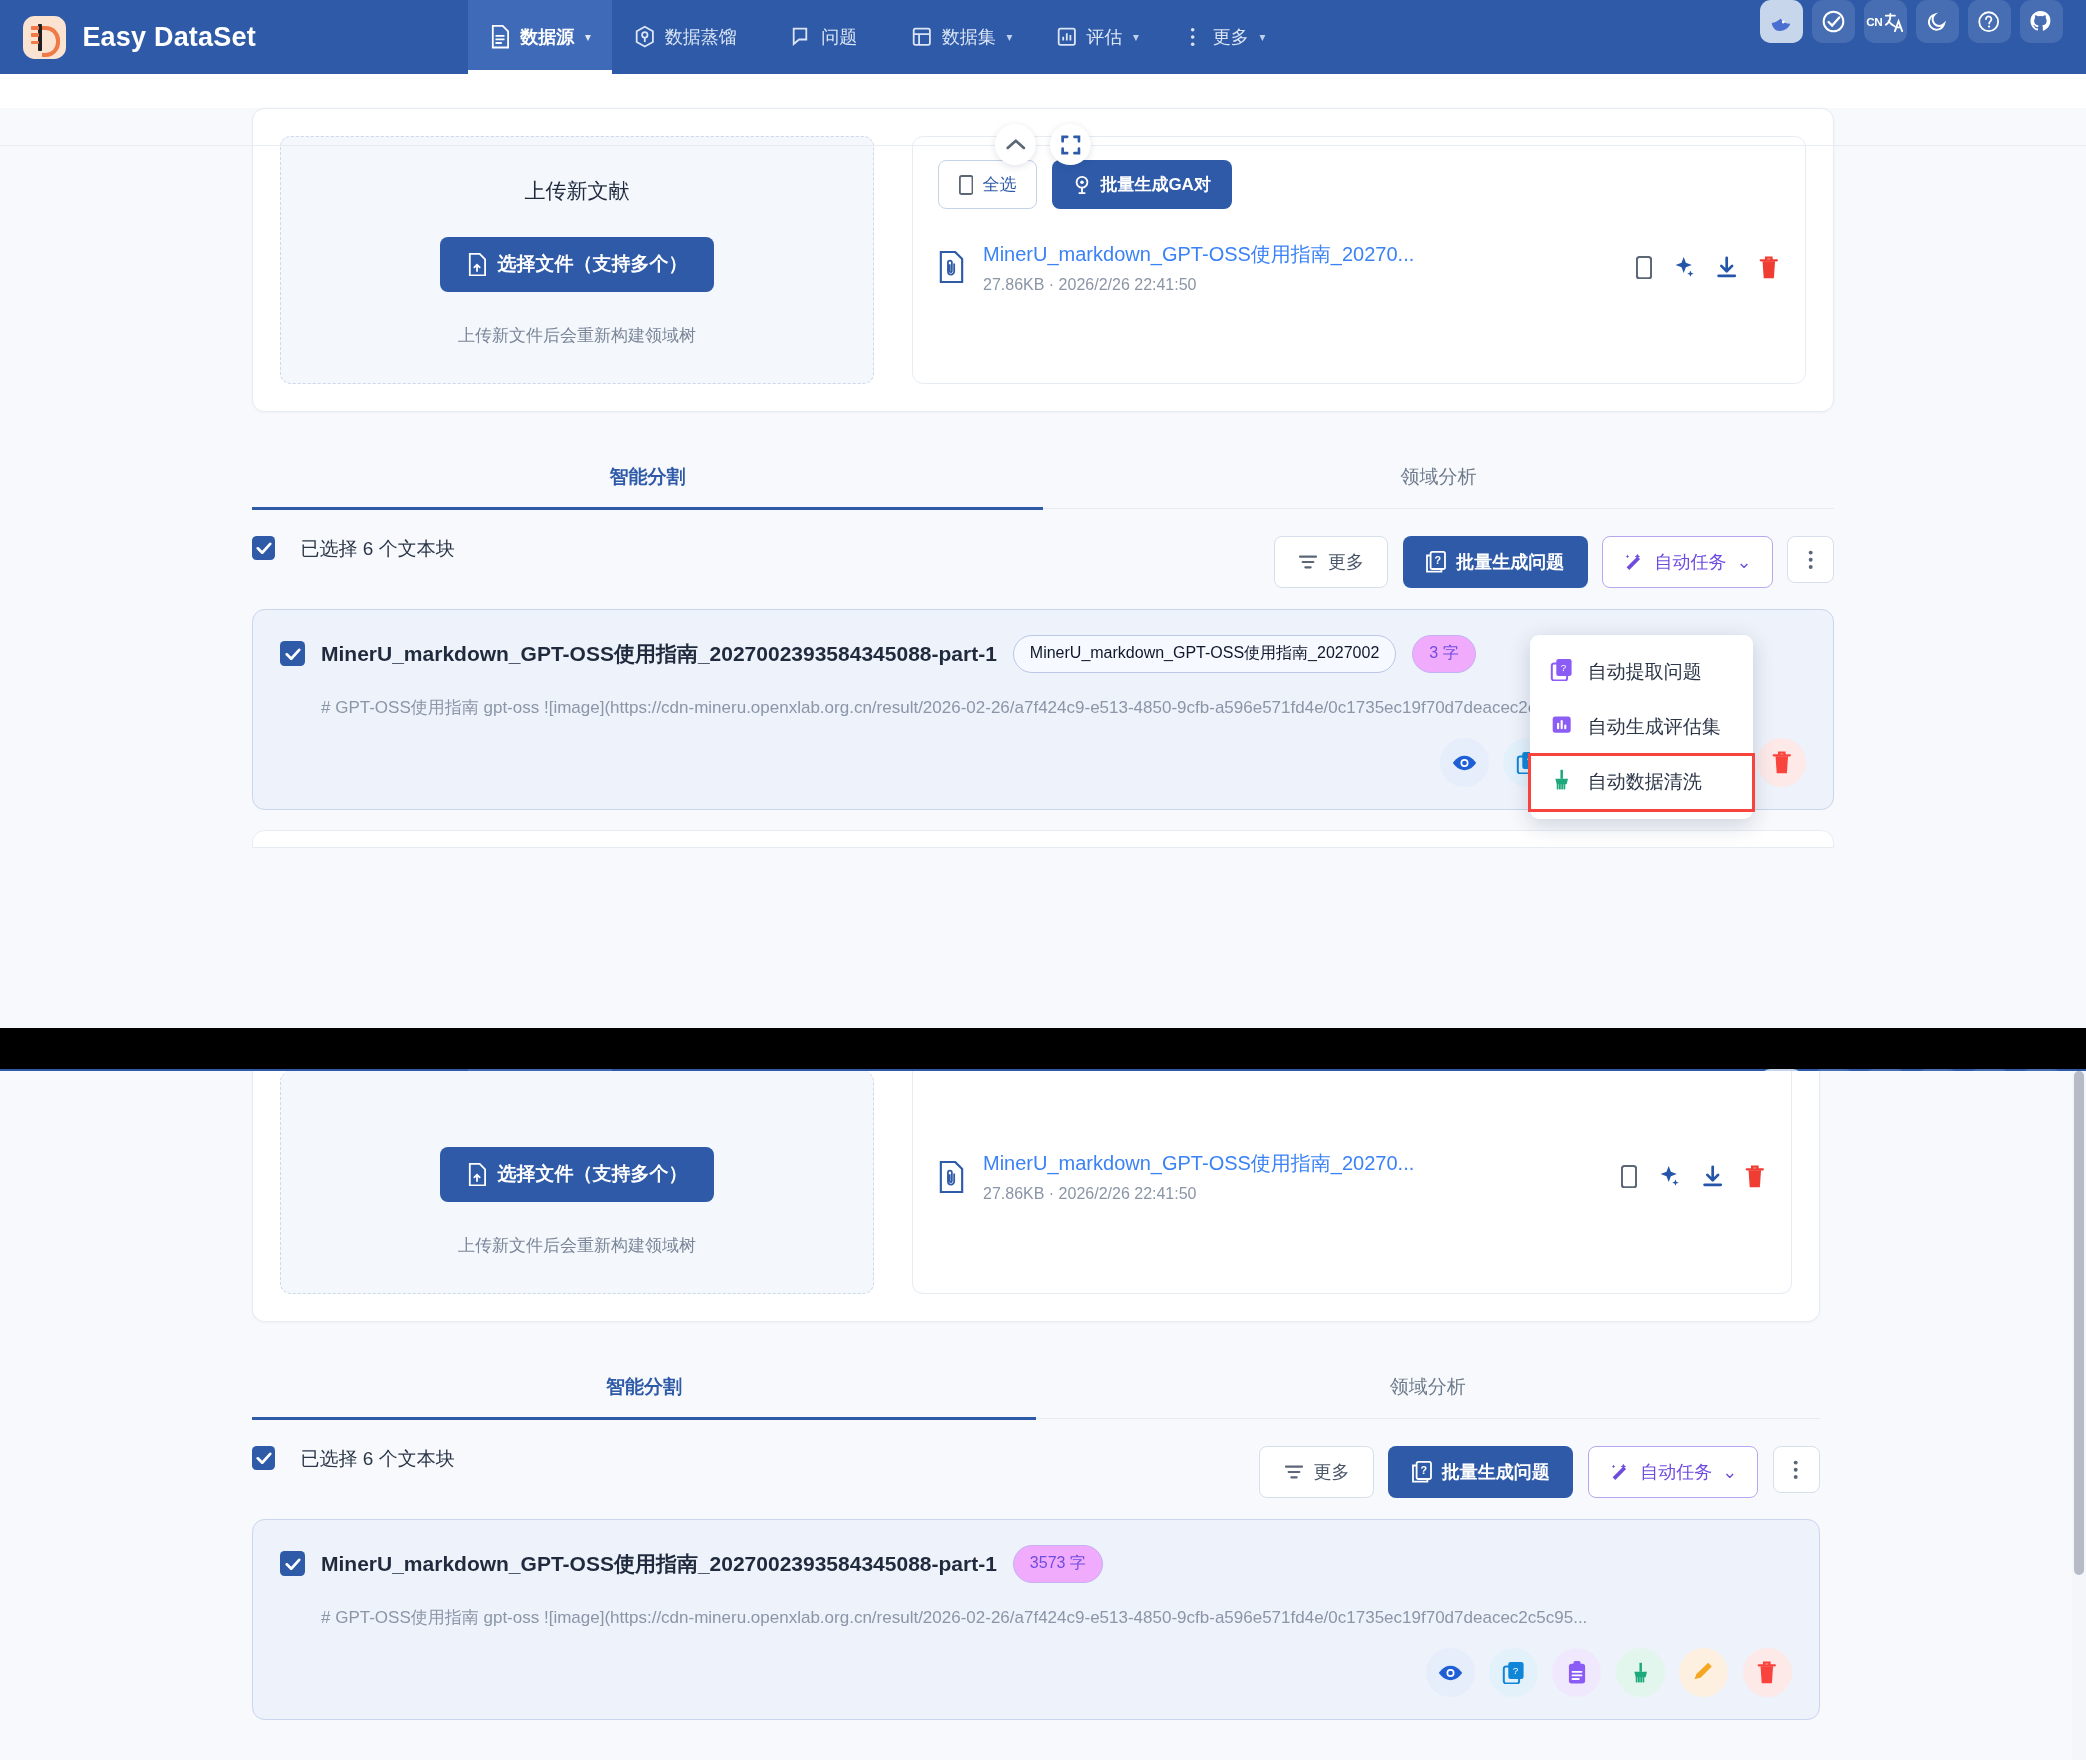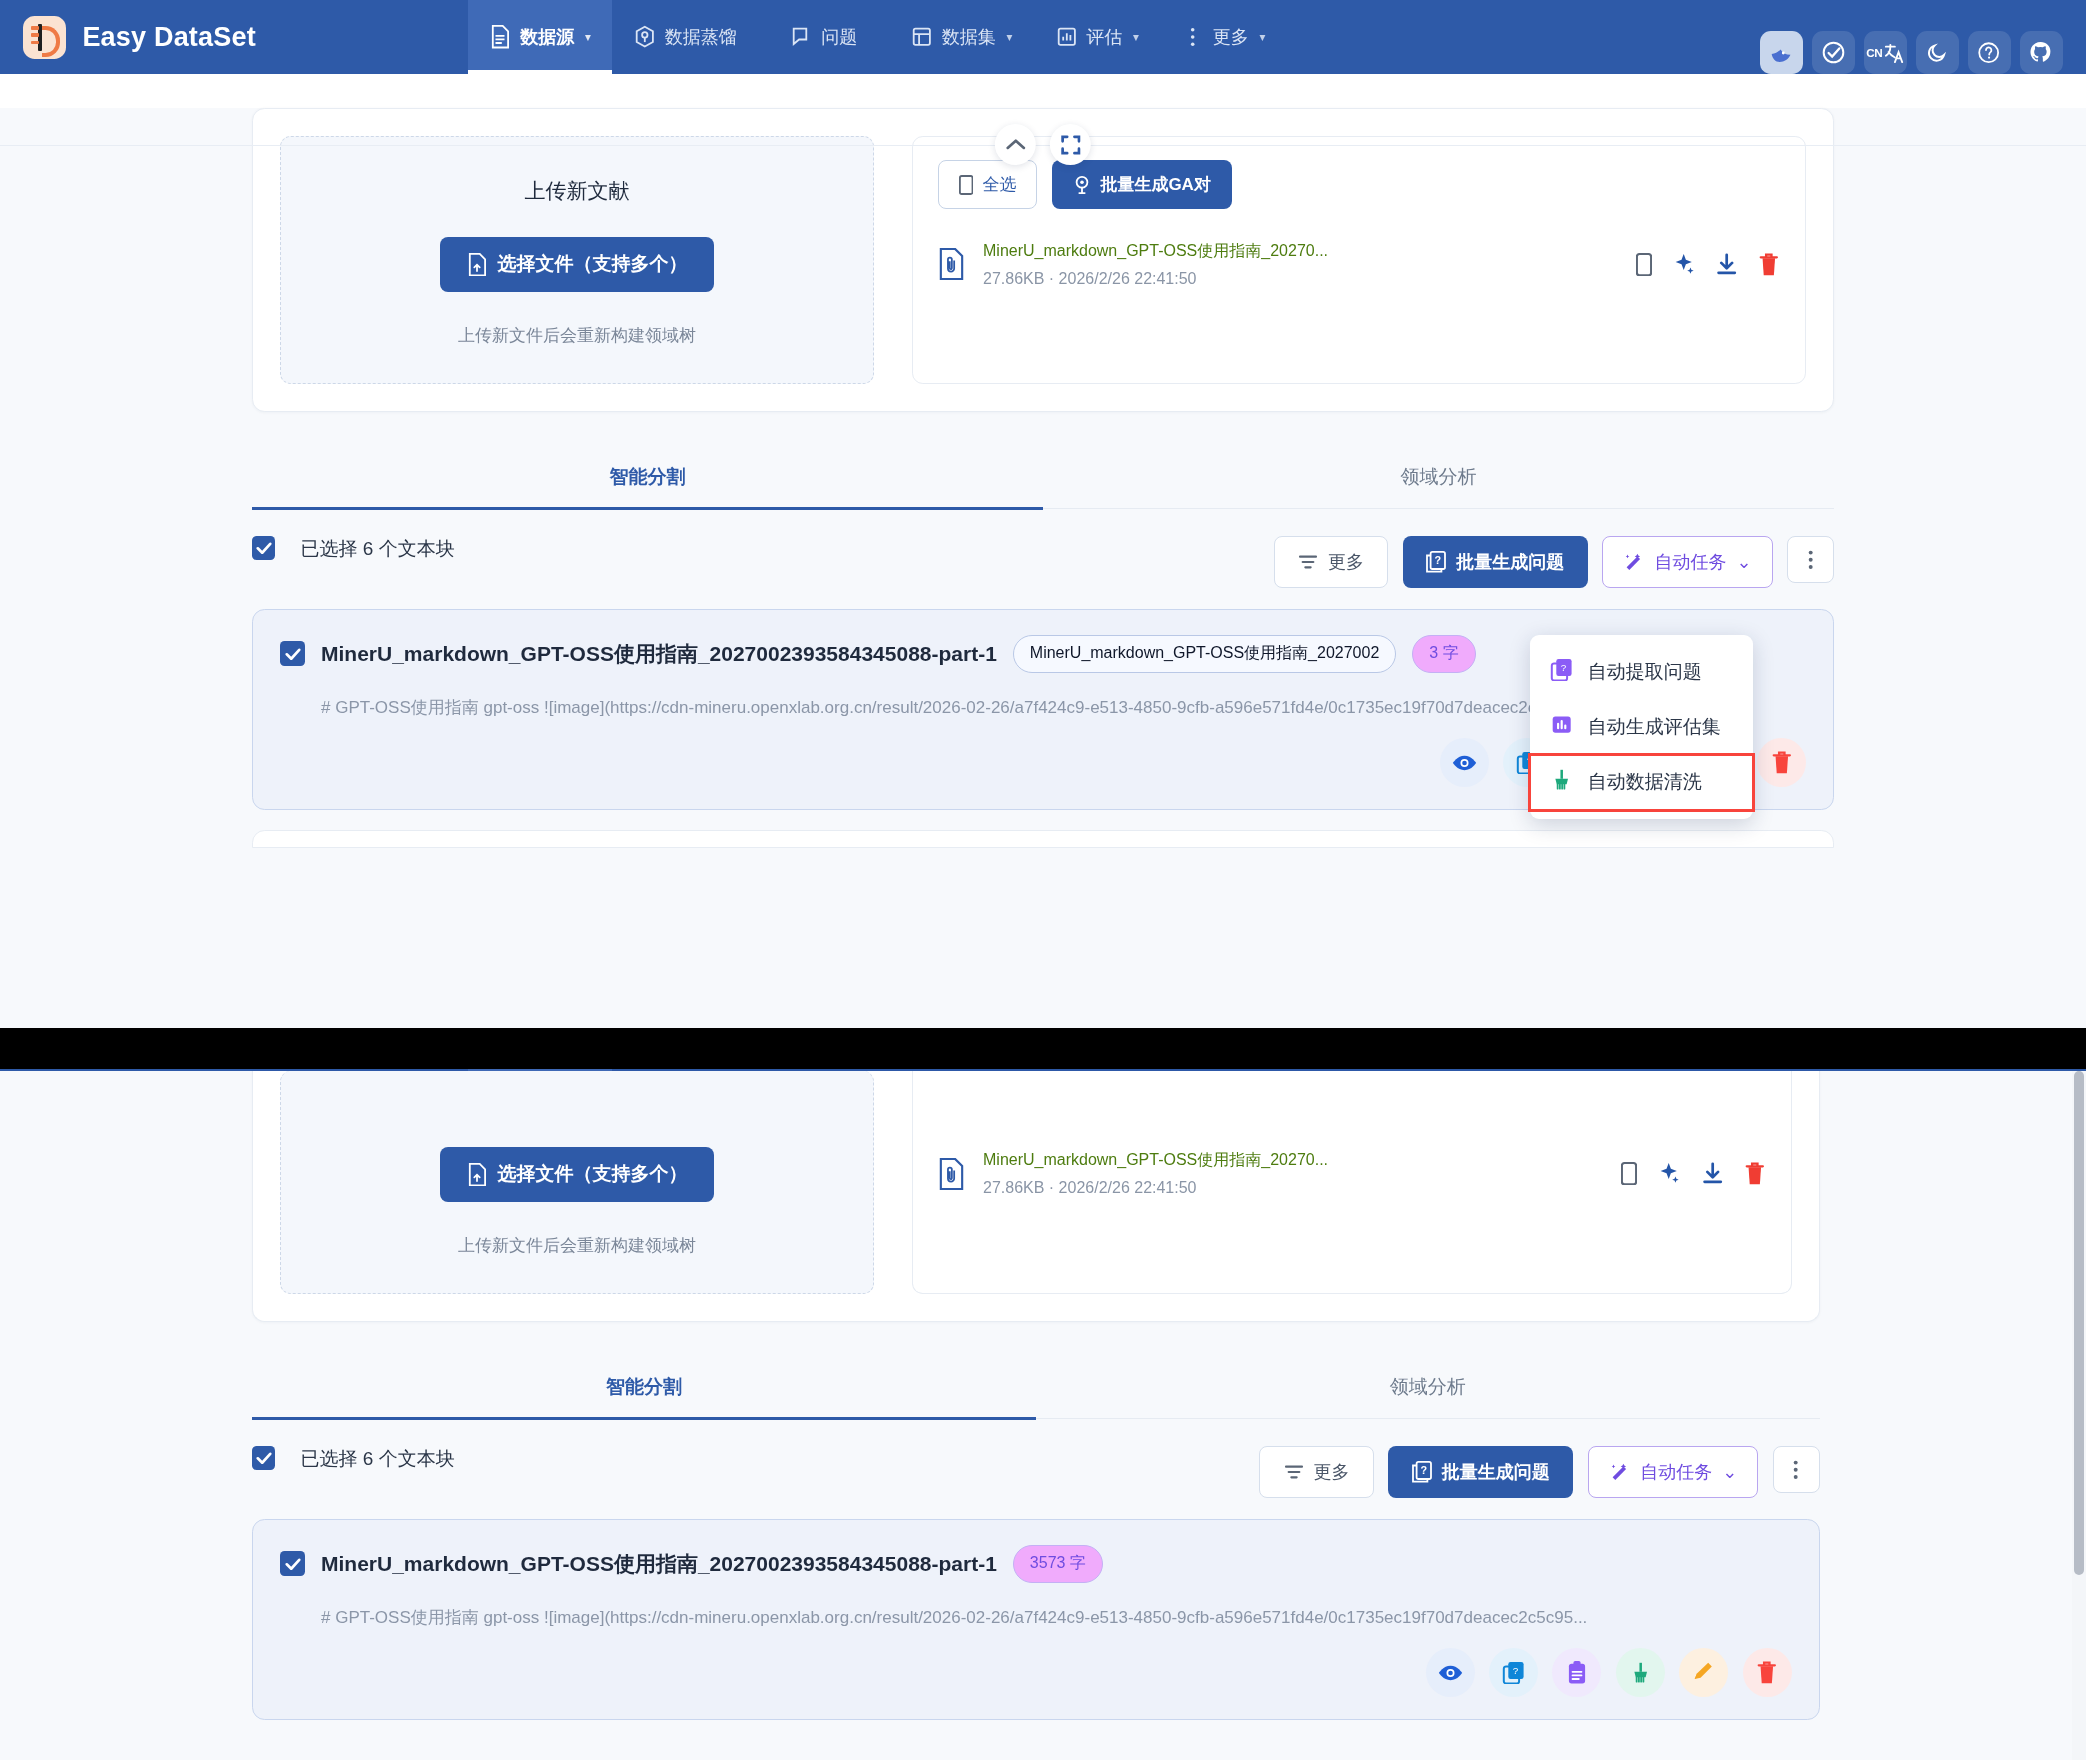--- a/index.html
+++ b/index.html
@@ -45,21 +45,21 @@
     position: relative; cursor: pointer;
   }
   .navitem.active { background: #3f6ab7; color: #ffffff; font-weight: 700; }
   .navitem.active::after {
     content: ""; position: absolute; left: 0; right: 0; bottom: 0;
     height: 3.6px; background: #ffffff;
   }
   .navitem .ico { width: 21.6px; height: 21.6px; display: flex; align-items: center; justify-content: center; }
   .navitem .caret { font-size: 11.7px; opacity: .85; margin-left: 1.8px; }
   .nav-spacer { flex: 1; }
-  .navtools { display: flex; align-items: flex-end; gap: 9px; padding-right: 23.4px; }
+  .navtools { display: flex; align-items: flex-start; gap: 9px; padding-right: 23.4px; }
   .navtool {
     width: 43px; height: 43px; border-radius: 10.8px;
     background: rgba(255,255,255,.12);
     display: flex; align-items: center; justify-content: center;
     cursor: pointer;
   }
   .navtool.on { background: #c8d6ec; }
   .navtool .cn { font-size: 11.7px; font-weight: 700; letter-spacing: -0.5px; }
 
   
@@ -106,21 +106,21 @@
     padding: 11.7px 20px; font-size: 17px; display: inline-flex; align-items: center;
     gap: 9px; cursor: pointer; font-family: inherit;
   }
   .btn-ga {
     background: #2e5aa8; color: #fff; border: none; border-radius: 8px;
     padding: 12.6px 21.6px; font-size: 17px; font-weight: 700; margin-left: 14.4px;
     display: inline-flex; align-items: center; gap: 9px; cursor: pointer; font-family: inherit;
   }
   .filerow { display: flex; align-items: center; margin-top: 32px; gap: 18px; }
   .filemeta { flex: 1; min-width: 0; }
-  .filename { font-size: 16px; color: #4d7c0f; white-space: nowrap; overflow: hidden; text-overflow: ellipsis; }
+  .filename { font-size: 20px; color: #3b82f6; white-space: nowrap; overflow: hidden; text-overflow: ellipsis; }
   .filesub { font-size: 16px; color: #8a95a6; margin-top: 8px; }
   .fileacts { display: flex; align-items: center; gap: 20px; }
   .fileacts .act { cursor: pointer; display:flex; align-items:center; }
 
   
   .tabs { margin: 40px 252px 0 252px; display: flex; border-bottom: 1.8px solid #e6ebf2; position: relative; }
   .tab { flex: 1; text-align: center; padding: 12.6px 0 18px; font-size: 19px; color: #6d7a8c; cursor: pointer; }
   .tab.active { color: #2e5aa8; font-weight: 700; }
   .tab.active::after {
     content: ""; position: absolute; left: 0; width: 50%; bottom: -1.8px; height: 3.6px; background: #2e5aa8;

